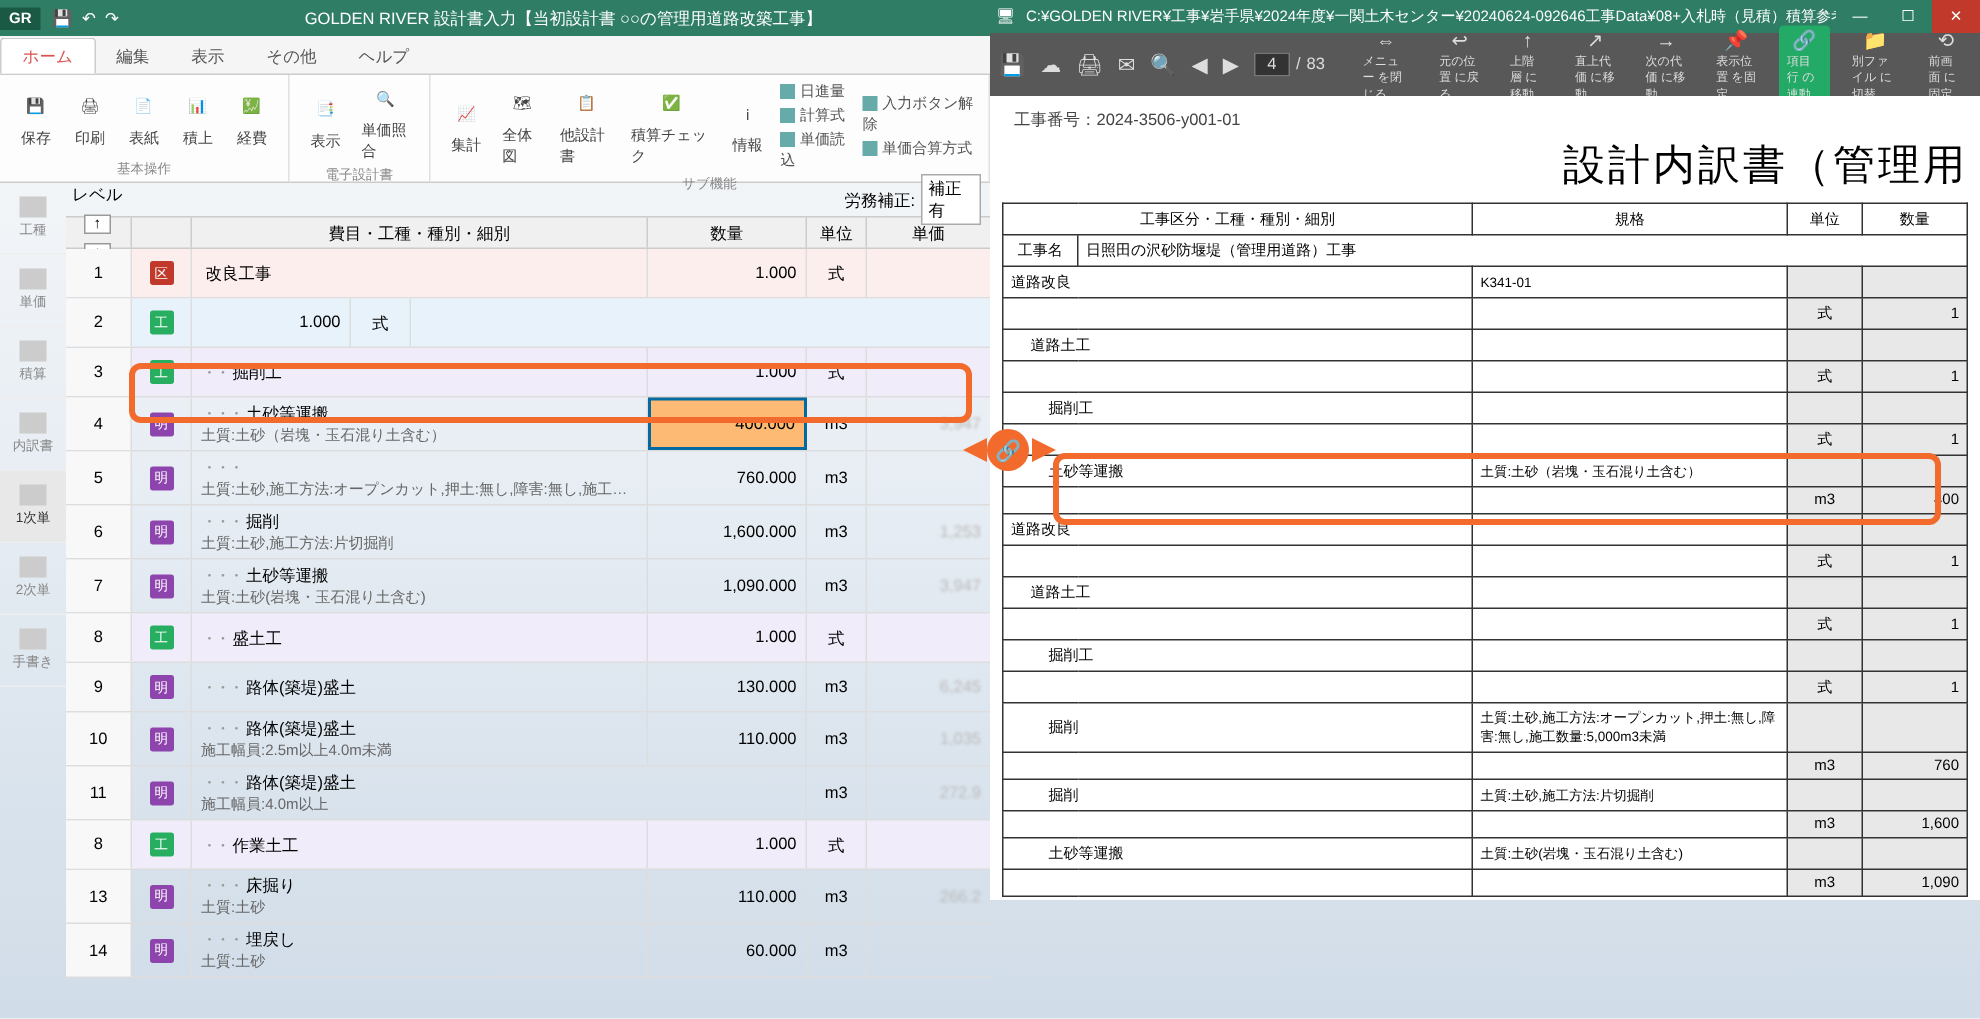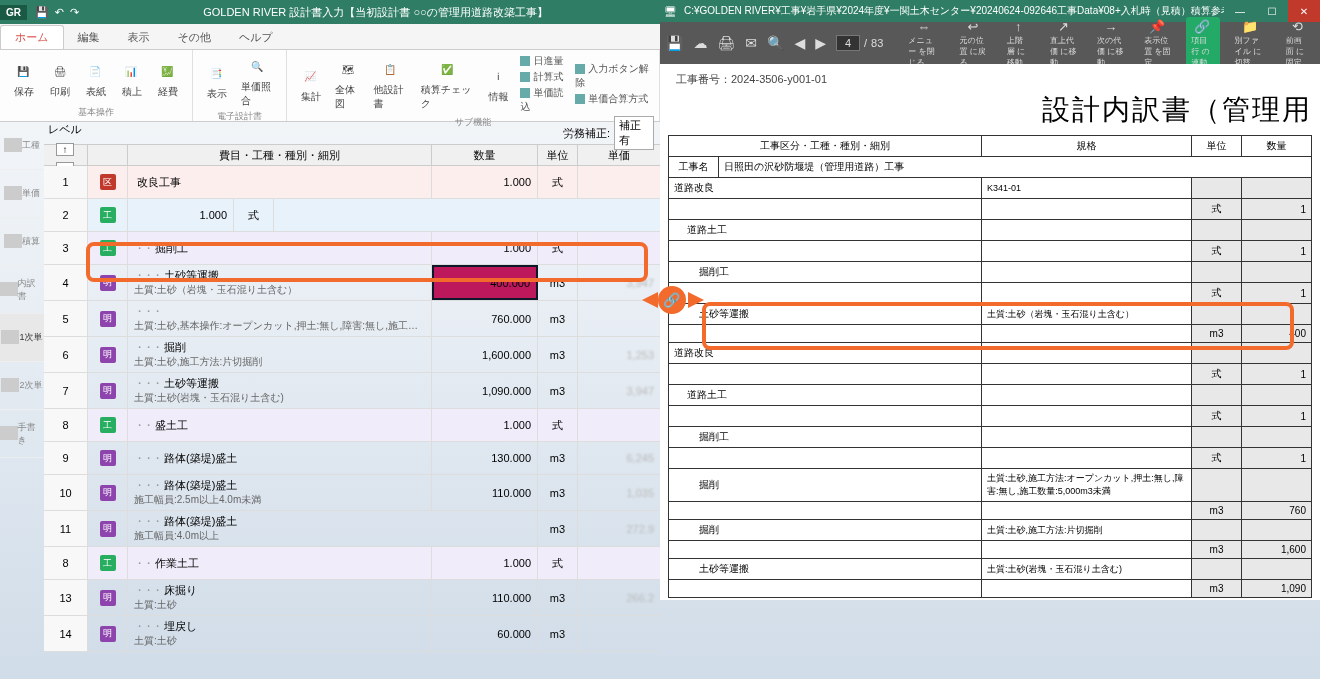--- a/index.html
+++ b/index.html
@@ -54,21 +54,21 @@
 .grid-row .unit { width: 40px; display: flex; align-items: center; justify-content: center; border-right: 1px solid #ddd; }
 .grid-row .price { width: 82px; display: flex; align-items: center; justify-content: flex-end; padding-right: 6px; color: #bbb; filter: blur(1px); }
 .grid-row.bg-pink { background: #fdeeee; }
 .grid-row.bg-blue { background: #e8f2fb; }
 .grid-row.bg-purple { background: #f0ecfa; }
 .grid-row .dots { color: #999; margin-right: 3px; letter-spacing: -2px; }
 
 .highlight-orange { position: absolute; border: 4px solid #f26a2c; border-radius: 8px; pointer-events: none; }
 
 .side-tabs { position: absolute; left: 0; top: 122px; width: 44px; display: flex; flex-direction: column; }
-.side-tab { height: 48px; display: flex; flex-direction: row; align-items: center; justify-content: center; font-size: 9px; color: #888; border-bottom: 1px solid #eee; cursor: pointer; }
+.side-tab { height: 48px; display: flex; flex-direction: column; align-items: center; justify-content: center; font-size: 9px; color: #888; border-bottom: 1px solid #eee; cursor: pointer; }
 .side-tab.active { background: #e8e8e8; color: #333; }
 .side-tab .ico { width: 18px; height: 14px; background: #ccc; margin-bottom: 2px; }
 
 
 .right-window { position: absolute; right: 0; top: 0; width: 660px; height: 600px; background: #fff; }
 .titlebar-right { height: 22px; background: #2e7d64; display: flex; align-items: center; color: #fff; font-size: 10px; }
 .titlebar-right .icon { width: 16px; margin: 0 4px; }
 .titlebar-right .title { flex: 1; overflow: hidden; white-space: nowrap; }
 .titlebar-right .win-btns { display: flex; }
 .titlebar-right .win-btn { width: 32px; height: 22px; display: flex; align-items: center; justify-content: center; cursor: pointer; }
@@ -254,32 +254,32 @@
         </div>
         <div class="grid-row">
           <div class="rn">4</div>
           <div class="gut">
             <span class="badge me">明</span>
           </div>
           <div class="nm">
             <div><span class="dots">・・・</span>土砂等運搬</div>
             <div class="sub">土質:土砂（岩塊・玉石混り土含む）</div>
           </div>
-          <div class="qty" style="border:2px solid #0f172a;background:#be185d">400.000</div>
+          <div class="qty" style="border:2px solid #0369a1;background:#fdba74">400.000</div>
           <div class="unit">m3</div>
           <div class="price">3,947</div>
         </div>
         <div class="grid-row">
           <div class="rn">5</div>
           <div class="gut">
             <span class="badge me">明</span>
           </div>
           <div class="nm">
             <div><span class="dots">・・・</span></div>
-            <div class="sub">土質:土砂,基本操作:オープンカット,押土:無し,障害:無し,施工…</div>
+            <div class="sub">土質:土砂,施工方法:オープンカット,押土:無し,障害:無し,施工…</div>
           </div>
           <div class="qty">760.000</div>
           <div class="unit">m3</div>
           <div class="price"></div>
         </div>
         <div class="grid-row">
           <div class="rn">6</div>
           <div class="gut">
             <span class="badge me">明</span>
           </div>

